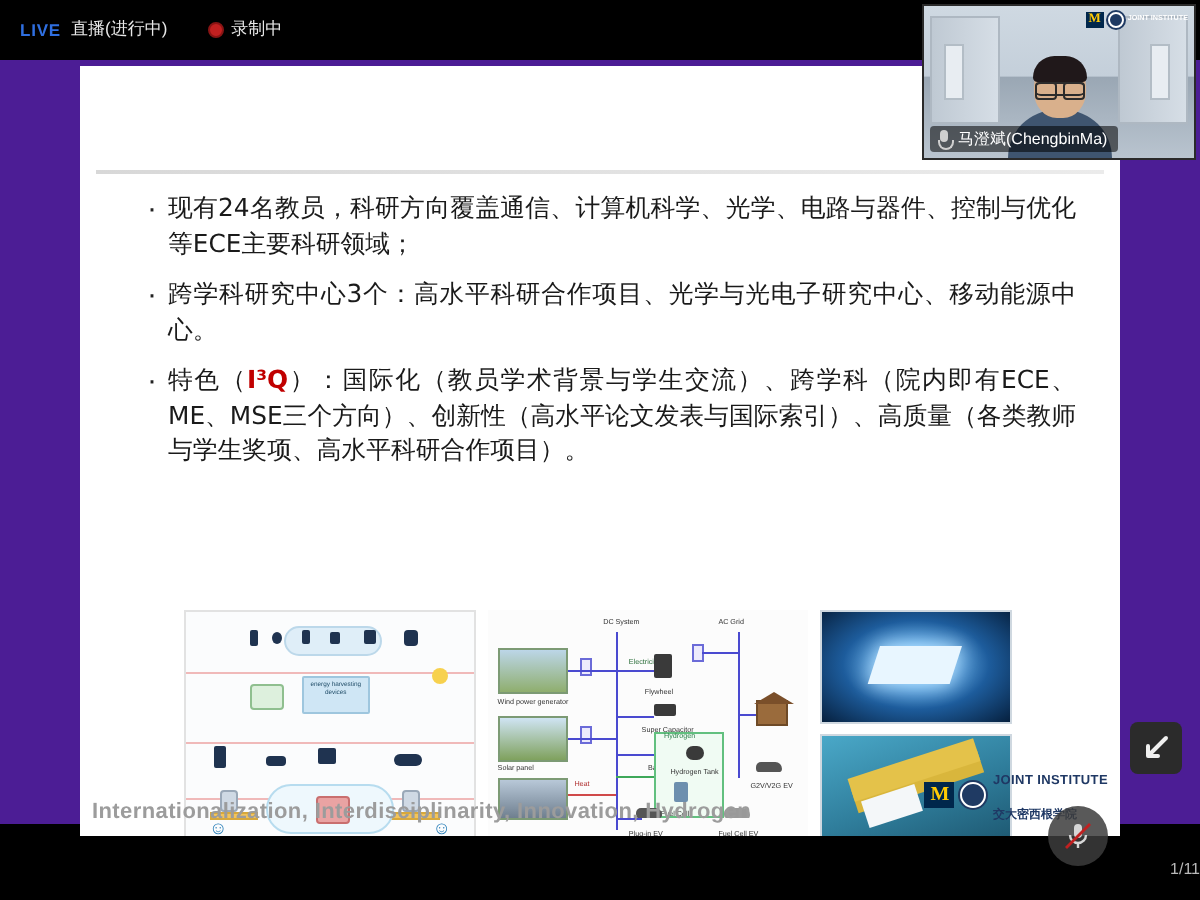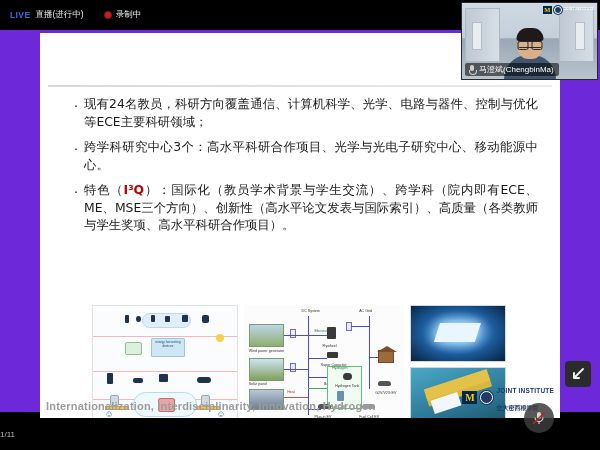--- a/index.html
+++ b/index.html
@@ -2,21 +2,21 @@
 <html><head>
 <meta charset="utf-8">
 <style>
   * { box-sizing: border-box; margin: 0; padding: 0; }
   html, body {
     width: 600px; height: 450px;
     background: #000;
     font-family: "Liberation Sans", "DejaVu Sans", sans-serif;
     overflow: hidden;
   }
-  #app { position: relative; width: 600px; height: 412px; background: #6d28d9; }
+  #app { position: relative; width: 600px; height: 412px; background: #4c1d95; }
 
   
   #topbar {
     position: absolute; left: 0; top: 0; width: 600px; height: 30px;
     display: flex; align-items: center; gap: 8px; padding-left: 10px;
     background: #000; z-index: 5;
   }
   .live-badge { display: flex; align-items: center; gap: 5px; }
   .live-word { color: #2f6fe0; font-size: 8.5px; font-weight: bold; letter-spacing: .4px; }
   .live-text { color: #e8e8e8; font-size: 8.5px; }
@@ -255,21 +255,21 @@
   #mute-badge svg { position: absolute; left: 7px; top: 7px; }
 
   #expand-btn {
     position: absolute; left: 565px; top: 361px; width: 26px; height: 26px;
     background: #2b2b2b; border-radius: 4px; z-index: 7;
   }
   #expand-btn svg { position: absolute; left: 5px; top: 5px; }
 
   #page-indicator {
     position: absolute; left: 0; top: 430px; width: 600px;
-    text-align: left; color: #b9b9b9; font-size: 8px; z-index: 5;
+    text-align: right; color: #b9b9b9; font-size: 8px; z-index: 5;
   }
 </style>
 </head>
 <body>
 
 <div id="app">
 
   <div id="topbar">
     <div class="live-badge">
       <span class="live-word">LIVE</span>

